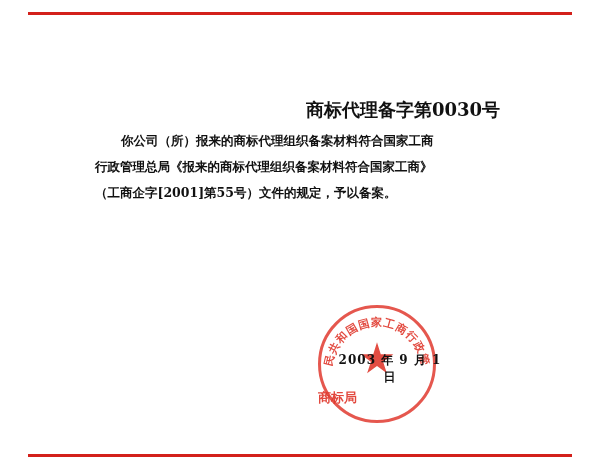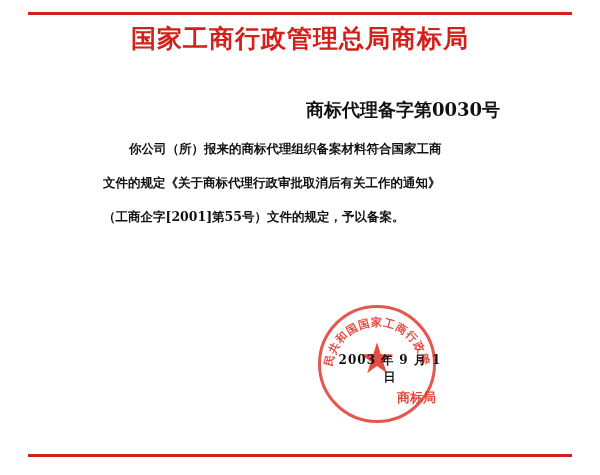--- a/index.html
+++ b/index.html
@@ -74,21 +74,21 @@
     color: #111111;
     font-family: "DejaVu Serif", "Liberation Serif", serif;
     font-weight: bold;
     font-size: 12.5px;
     line-height: 26px;
   }
   .addressee {
     margin: 0 0 12px 0;
   }
   .para-line {
-    margin: 8px;
+    margin: 0;
     white-space: nowrap;
   }
   .para-line.indent {
     text-indent: 26px;
   }
 
   
   .seal {
     position: absolute;
     left: 318px;
@@ -113,21 +113,21 @@
     margin-top: -17px;
     background: #e03a2f;
     opacity: 0.9;
     clip-path: polygon(50% 0%, 61% 35%, 98% 35%, 68% 57%, 79% 91%, 50% 70%, 21% 91%, 32% 57%, 2% 35%, 39% 35%);
   }
   .seal-bottom-text {
     position: absolute;
     left: 0;
     right: 0;
     bottom: 16px;
-    text-align: right;
+    text-align: left;
     color: #e03a2f;
     font-family: "DejaVu Serif", "Liberation Serif", serif;
     font-weight: bold;
     font-size: 13px;
     opacity: 0.92;
   }
   .seal-arc {
     position: absolute;
     left: 0;
     top: 0;
@@ -156,28 +156,27 @@
     letter-spacing: 1px;
   }
 </style>
 </head>
 <body>
 
 <div class="page">
 
   <div class="rule rule-top"></div>
 
-  <div class="org-title">国家工商行政管理总局商标局</div>
 
 
   <div class="doc-number">商标代理备字第0030号</div>
 
   <div class="body-block">
     <p class="para-line indent">你公司（所）报来的商标代理组织备案材料符合国家工商</p>
-    <p class="para-line">文件的规定《关于商标代理行政审批取消后有关工作的通知》</p>
+    <p class="para-line">行政管理总局《报来的商标代理组织备案材料符合国家工商》</p>
     <p class="para-line">（工商企字[2001]第55号）文件的规定，予以备案。</p>
   </div>
 
   <div class="seal">
     <div class="seal-ring"></div>
     <svg class="seal-arc" viewBox="0 0 118 118">
       <defs>
         <path id="arcpath" d="M 14,66 A 45,45 0 1 1 104,66"></path>
       </defs>
       <text>

